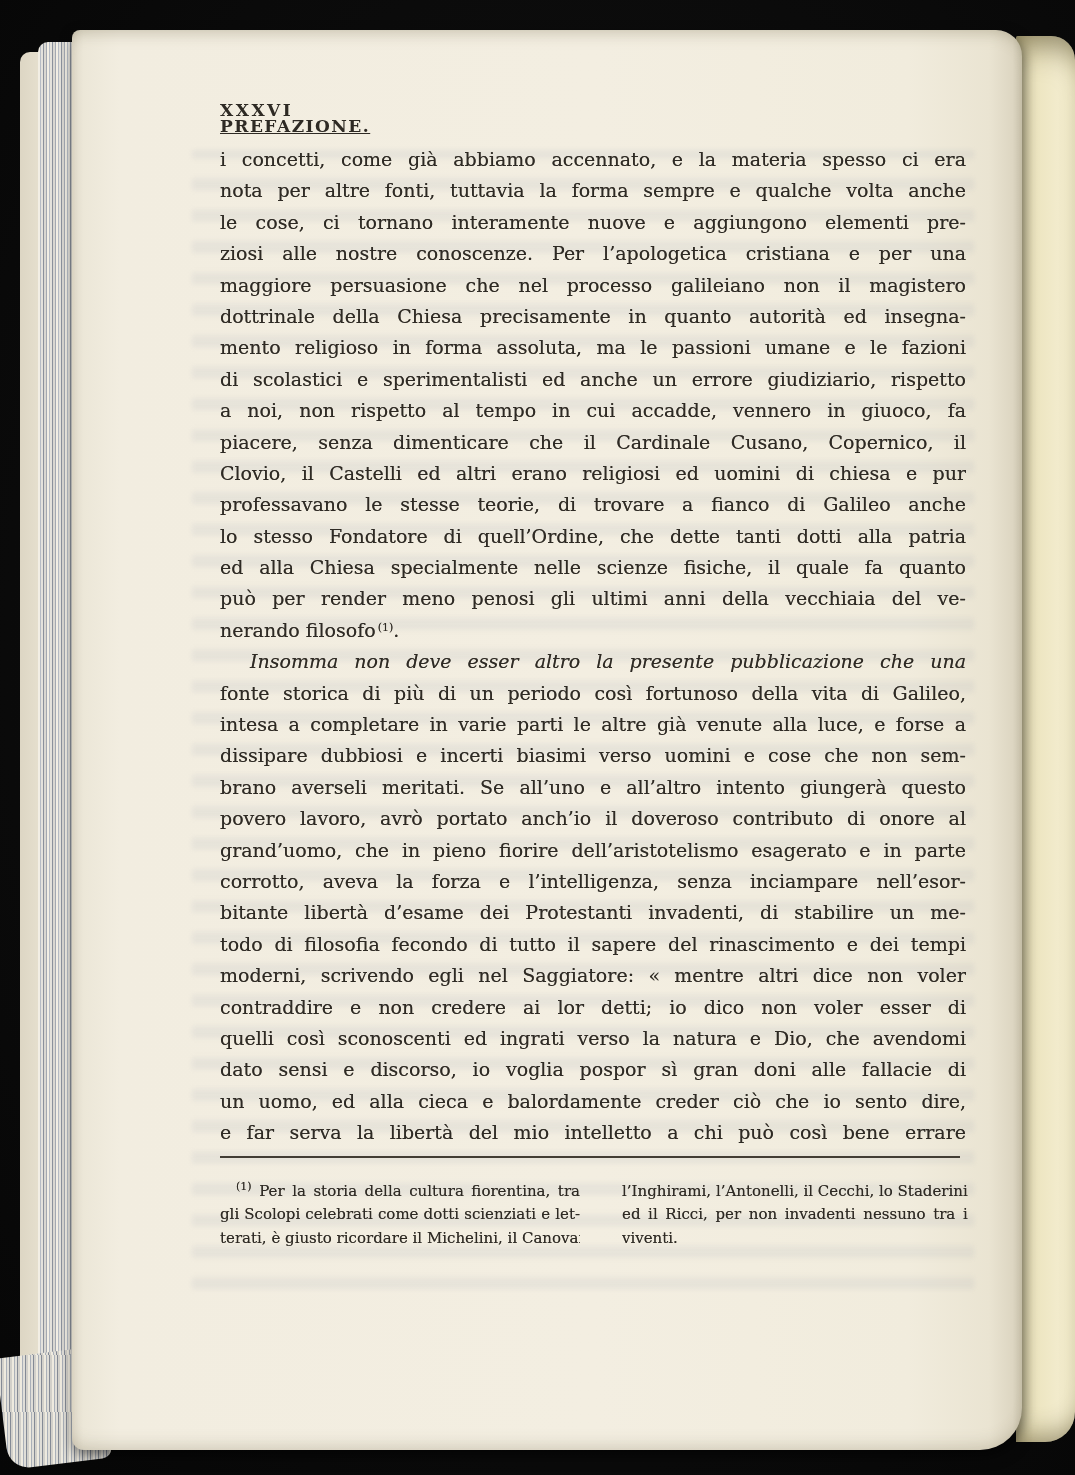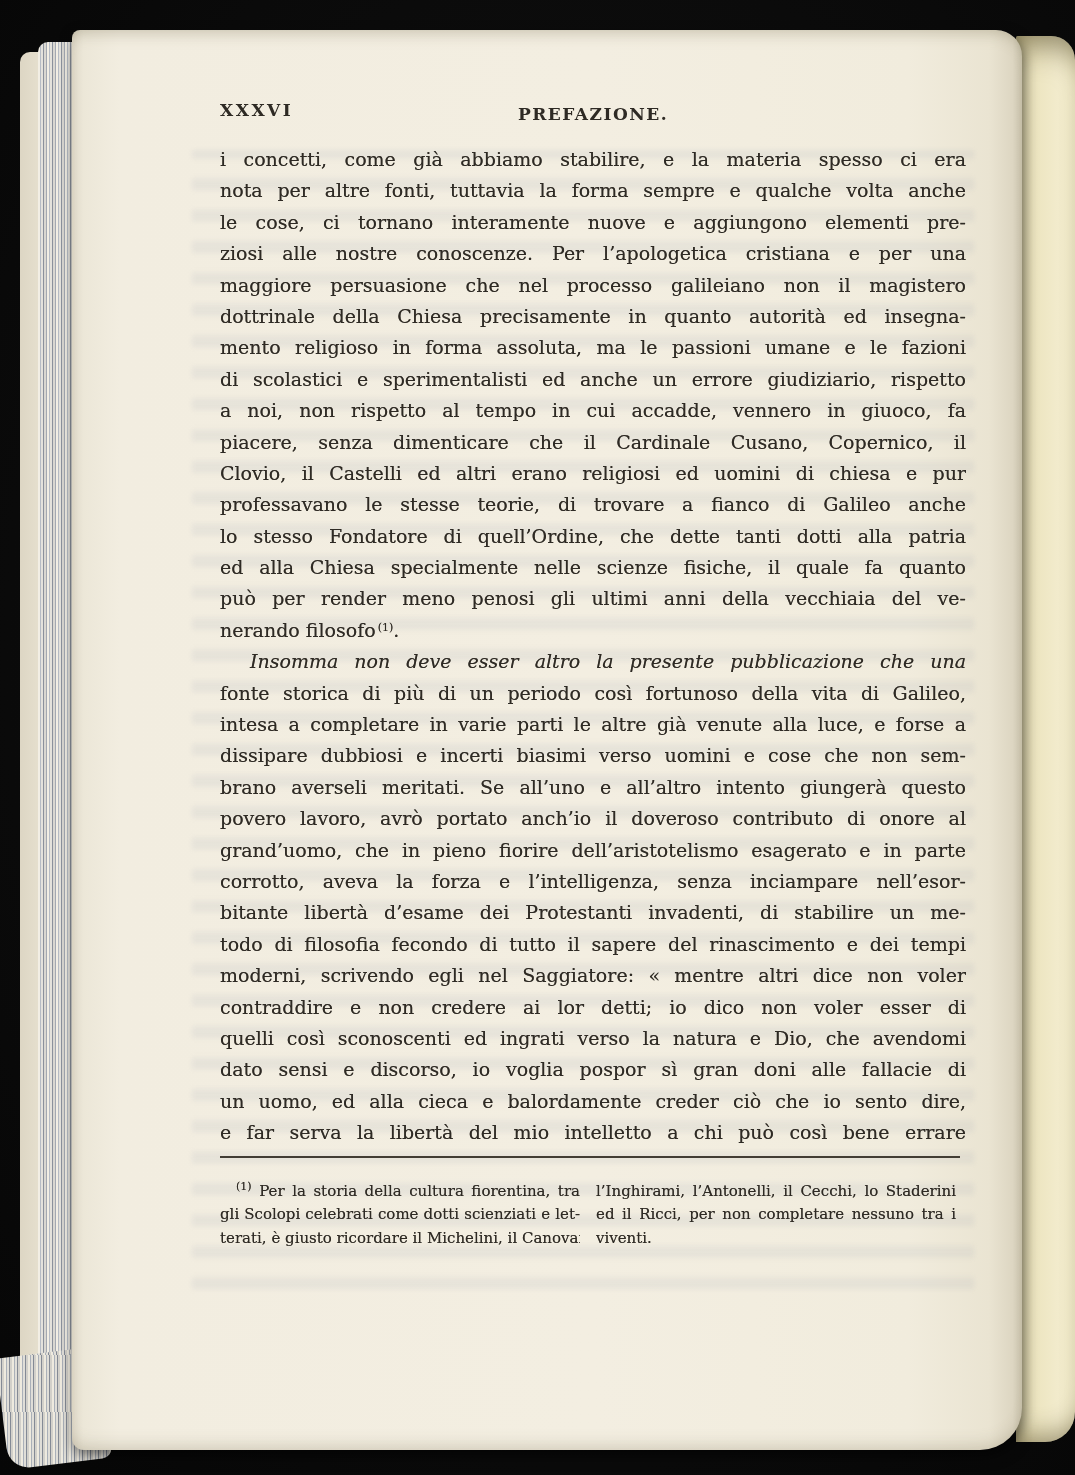--- a/index.html
+++ b/index.html
@@ -84,40 +84,40 @@
     pointer-events:none;
   }
   .running-head{
     position:relative;height:24px;margin-bottom:20px;
   }
   .folio{
     position:absolute;left:0;top:0;
     font-size:17px;letter-spacing:2.5px;font-weight:bold;
   }
   .head-title{
-    position:absolute;left:0;right:0;top:4px;text-align:center;
-    font-size:17px;letter-spacing:1.5px;font-weight:bold;
+    position:absolute;left:0;right:0;top:16px;text-align:left;
+    font-size:17px;letter-spacing:1.5px;font-weight:bold;text-decoration:underline;
   }
   .body-text{margin-top:19px;}
   .line{
     height:31.4px;line-height:31.4px;font-size:19px;
     text-align:justify;text-align-last:justify;
     overflow:hidden;white-space:nowrap;
     text-shadow:0 0 .4px rgba(40,35,28,.6);
   }
   .line.short{text-align-last:left;}
   .line.indent{text-indent:30px;font-style:italic;}
   .it{}
   sup.fnmark{font-size:11px;line-height:0;vertical-align:6px;letter-spacing:0;padding-left:2px;}
   .fn-rule{
     width:740px;border:none;border-top:2px solid #423d34;
     margin:7px 0 0 0;height:0;
   }
   .footnotes{
-    display:flex;gap:16px;margin-top:22px;
+    display:flex;gap:42px;margin-top:22px;
   }
   .fn-col{width:360px;}
   .fn-line{
     height:23.6px;line-height:23.6px;font-size:15px;
     text-align:justify;text-align-last:justify;
     overflow:hidden;white-space:nowrap;
     text-shadow:0 0 .3px rgba(40,35,28,.6);
   }
   .fn-line.short{text-align-last:left;}
   .fn-line.indent{text-indent:14px;}
@@ -134,21 +134,21 @@
   <div class="page">
     <div class="bleed"></div>
 
     <div class="content">
       <div class="running-head">
         <span class="folio">XXXVI</span>
         <span class="head-title">PREFAZIONE.</span>
       </div>
 
       <div class="body-text">
-          <div class="line">i concetti, come già abbiamo stabilire, e la materia spesso ci era</div>
+          <div class="line">i concetti, come già abbiamo accennato, e la materia spesso ci era</div>
           <div class="line">nota per altre fonti, tuttavia la forma sempre e qualche volta anche</div>
           <div class="line">le cose, ci tornano interamente nuove e aggiungono elementi pre-</div>
           <div class="line">ziosi alle nostre conoscenze. Per l’apologetica cristiana e per una</div>
           <div class="line">maggiore persuasione che nel processo galileiano non il magistero</div>
           <div class="line">dottrinale della Chiesa precisamente in quanto autorità ed insegna-</div>
           <div class="line">mento religioso in forma assoluta, ma le passioni umane e le fazioni</div>
           <div class="line">di scolastici e sperimentalisti ed anche un errore giudiziario, rispetto</div>
           <div class="line">a noi, non rispetto al tempo in cui accadde, vennero in giuoco, fa</div>
           <div class="line">piacere, senza dimenticare che il Cardinale Cusano, Copernico, il</div>
           <div class="line">Clovio, il Castelli ed altri erano religiosi ed uomini di chiesa e pur</div>
@@ -178,19 +178,19 @@
       <hr class="fn-rule">
 
       <div class="footnotes">
         <div class="fn-col">
             <div class="fn-line indent"><sup class="fnmark">(1)</sup> Per la storia della cultura fiorentina, tra</div>
             <div class="fn-line">gli Scolopi celebrati come dotti scienziati e let-</div>
             <div class="fn-line">terati, è giusto ricordare il Michelini, il Canovai,</div>
           </div>
         <div class="fn-col">
             <div class="fn-line">l’Inghirami, l’Antonelli, il Cecchi, lo Staderini</div>
-            <div class="fn-line">ed il Ricci, per non completare nessuno tra i</div>
+            <div class="fn-line">ed il Ricci, per non invadenti nessuno tra i</div>
             <div class="fn-line short">viventi.</div>
           </div>
       </div>
     </div>
   </div>
 </div>
 
 </body></html>

